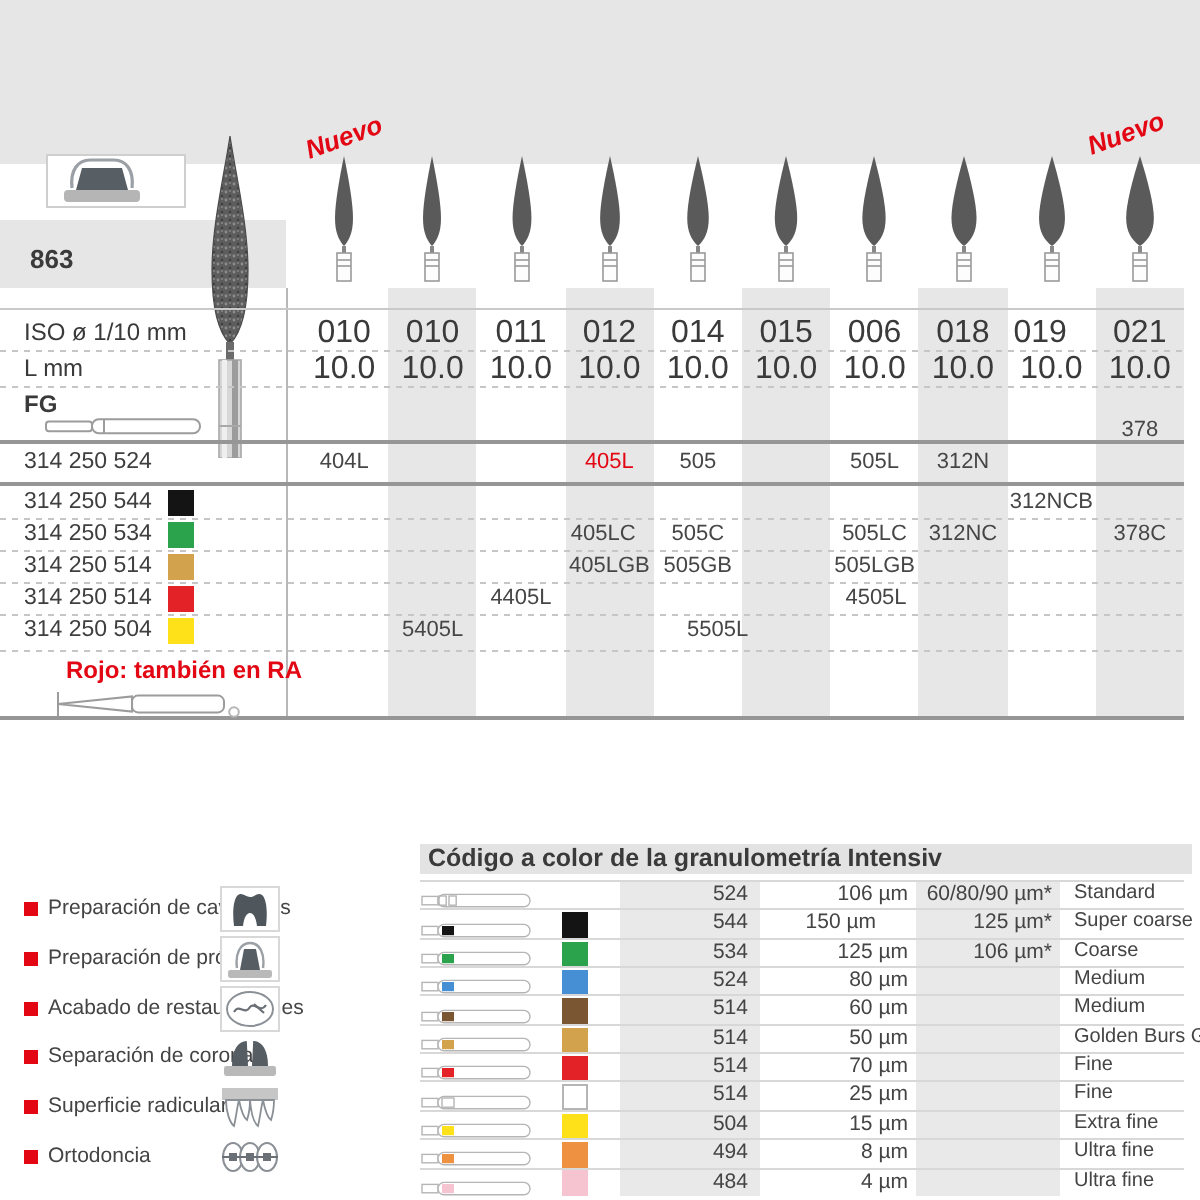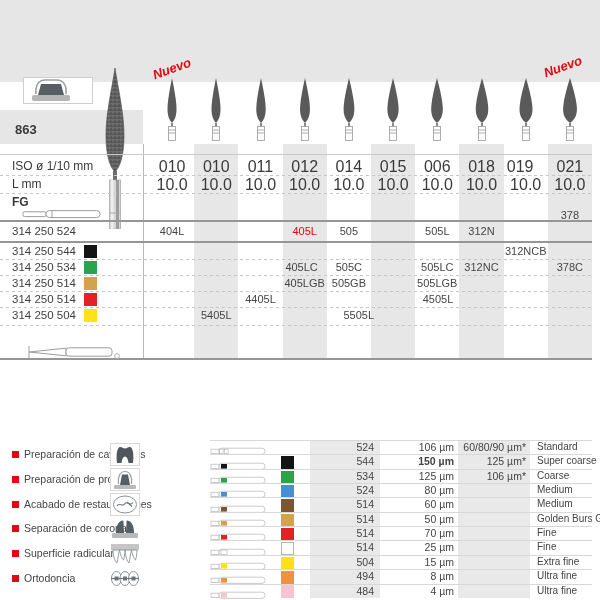--- a/index.html
+++ b/index.html
@@ -219,20 +219,21 @@
   <div class="abs fg-label" style="left:12px;top:195px;">FG</div>
 
   <div class="abs" style="left:22px;top:206px;">
     <svg width="80" height="12" viewBox="0 0 80 12">
       <rect x="1" y="3.8" width="23" height="4.8" rx="1.5" fill="#fff" stroke="#9c9c9c"></rect>
       <rect x="24" y="2.6" width="54" height="7" rx="3.4" fill="#fff" stroke="#9c9c9c"></rect>
       <line x1="30" y1="2.6" x2="30" y2="9.6" stroke="#9c9c9c"></line>
     </svg>
   </div>
 
+  <div class="abs note-red" style="left:33px;top:328px;">Rojo: también en RA</div>
   <div class="abs" style="left:26px;top:344px;">
     <svg width="100" height="16" viewBox="0 0 100 16">
       <path d="M3,8 L40,4.2 L40,11.8 Z" fill="#fff" stroke="#9c9c9c"></path>
       <rect x="40" y="3.8" width="46" height="8.4" rx="3" fill="#fff" stroke="#9c9c9c"></rect>
       <line x1="3" y1="2" x2="3" y2="14" stroke="#9c9c9c"></line>
       <circle cx="91" cy="12" r="2.4" fill="none" stroke="#b5b5b5"></circle>
     </svg>
   </div>
 
   <div id="symbols-list">
@@ -281,20 +282,21 @@
           </g>
           <line x1="1" y1="11.5" x2="29" y2="11.5" stroke="#6a7076" stroke-width="1.1"></line>
           <g fill="#6a7076">
             <rect x="4.5" y="9.5" width="4" height="4"></rect>
             <rect x="13" y="9.5" width="4" height="4"></rect>
             <rect x="21.5" y="9.5" width="4" height="4"></rect>
           </g>
         </svg></div>
     </div>
 
+  <div class="abs sec-title" style="left:210px;top:422px;width:382px;height:15px;">Código a color de la granulometría Intensiv</div>
   <div id="granulo-table">
       <div class="colband" style="position:absolute;left:310px;top:440px;width:70px;height:157.85px;"></div>
       <div class="colband" style="position:absolute;left:458px;top:440px;width:72px;height:157.85px;"></div>
       <div class="rowsep" style="position:absolute;left:210px;top:440px;width:382px;"></div>
       <div style="position:absolute;left:210px;top:442.2px;width:58px;height:10px;"><svg width="58" height="10" viewBox="0 0 58 10">
       <rect x="1" y="3.2" width="8" height="4.2" fill="#fff" stroke="#b5b5b5" stroke-width="0.7"></rect>
       <rect x="9" y="2.2" width="46" height="6.2" rx="3" fill="#fff" stroke="#b5b5b5" stroke-width="0.7"></rect>
       <rect x="9.5" y="3" width="3.6" height="4.6" fill="none" stroke="#b5b5b5" stroke-width="0.7"></rect>
           <rect x="14.5" y="3" width="3.6" height="4.6" fill="none" stroke="#b5b5b5" stroke-width="0.7"></rect>
         </svg></div>
@@ -303,21 +305,21 @@
       <div class="gr-num" style="position:absolute;left:458px;top:440px;width:68px;line-height:14.35px;">60/80/90 µm*</div>
       <div class="gr-desc" style="position:absolute;left:537px;top:440px;line-height:14.35px;">Standard</div>
       <div class="rowsep" style="position:absolute;left:210px;top:454.35px;width:382px;"></div>
       <div style="position:absolute;left:210px;top:456.55px;width:58px;height:10px;"><svg width="58" height="10" viewBox="0 0 58 10">
       <rect x="1" y="3.2" width="8" height="4.2" fill="#fff" stroke="#b5b5b5" stroke-width="0.7"></rect>
       <rect x="9" y="2.2" width="46" height="6.2" rx="3" fill="#fff" stroke="#b5b5b5" stroke-width="0.7"></rect>
       <rect x="11" y="3" width="6" height="4.6" fill="#141414" stroke="none" stroke-width="0.7"></rect>
         </svg></div>
       <div class="gr-swatch" style="position:absolute;left:281px;top:456.15000000000003px;background:#141414;border:1px solid #141414;"></div>
       <div class="gr-num" style="position:absolute;left:310px;top:454.35px;width:64px;line-height:14.35px;">544</div>
-      <div class="gr-num" style="position:absolute;left:386px;top:454.35px;width:68px;line-height:14.35px;font-weight:bold;">150 µm</div>
+      <div class="gr-num" style="position:absolute;left:370px;top:454.35px;width:68px;line-height:14.35px;">150 µm</div>
       <div class="gr-num" style="position:absolute;left:458px;top:454.35px;width:68px;line-height:14.35px;">125 µm*</div>
       <div class="gr-desc" style="position:absolute;left:537px;top:454.35px;line-height:14.35px;">Super coarse</div>
       <div class="rowsep" style="position:absolute;left:210px;top:468.7px;width:382px;"></div>
       <div style="position:absolute;left:210px;top:470.9px;width:58px;height:10px;"><svg width="58" height="10" viewBox="0 0 58 10">
       <rect x="1" y="3.2" width="8" height="4.2" fill="#fff" stroke="#b5b5b5" stroke-width="0.7"></rect>
       <rect x="9" y="2.2" width="46" height="6.2" rx="3" fill="#fff" stroke="#b5b5b5" stroke-width="0.7"></rect>
       <rect x="11" y="3" width="6" height="4.6" fill="#2ba24c" stroke="none" stroke-width="0.7"></rect>
         </svg></div>
       <div class="gr-swatch" style="position:absolute;left:281px;top:470.5px;background:#2ba24c;border:1px solid #2ba24c;"></div>
       <div class="gr-num" style="position:absolute;left:310px;top:468.7px;width:64px;line-height:14.35px;">534</div>

